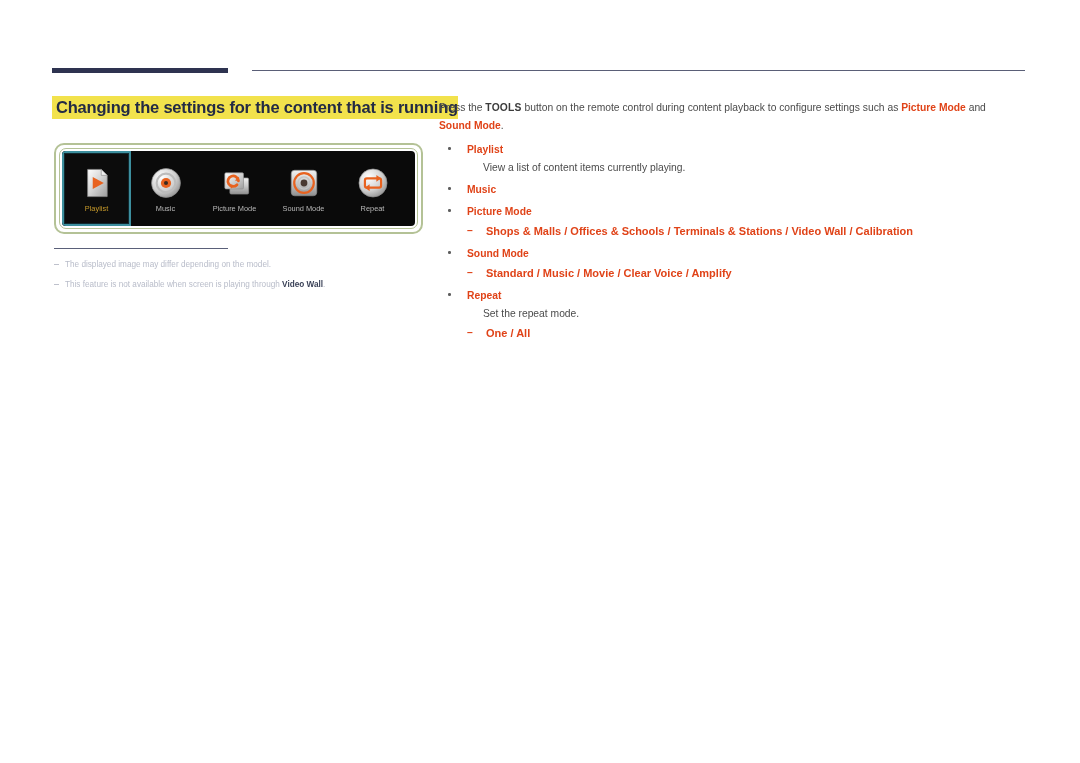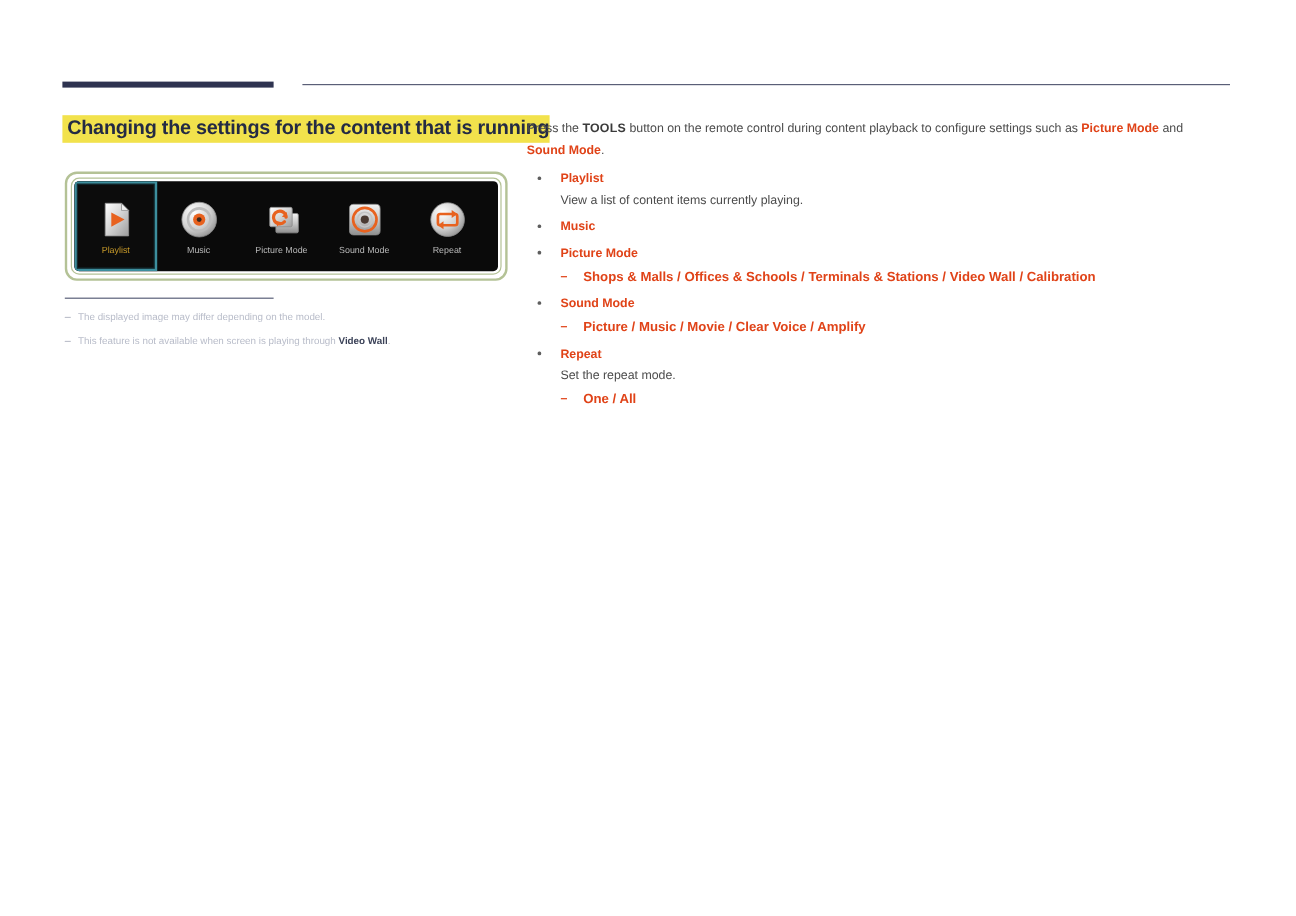--- a/index.html
+++ b/index.html
@@ -189,20 +189,21 @@
   .bullet-title {
     color: #e04318;
     font-weight: bold;
     font-size: 10.3px;
     line-height: 19px;
   }
   .bullet-desc {
     color: #4b4b4b;
     font-size: 10.3px;
     line-height: 18px;
+    margin-left: 16px;
   }
   .sub-row {
     position: relative;
     padding-left: 19px;
     margin-top: 1px;
     line-height: 18px;
   }
   .sub-row > .sub-dash {
     position: absolute;
     left: 0px;
@@ -393,21 +394,21 @@
         <div class="bullet-title">Music</div>
       </li>
       <li class="bullet-item">
         <span class="dot"></span>
         <div class="bullet-title">Picture Mode</div>
         <div class="sub-row"><span class="sub-dash">–</span><span class="sub-opts">Shops &amp; Malls / Offices &amp; Schools / Terminals &amp; Stations / Video Wall / Calibration</span></div>
       </li>
       <li class="bullet-item">
         <span class="dot"></span>
         <div class="bullet-title">Sound Mode</div>
-        <div class="sub-row"><span class="sub-dash">–</span><span class="sub-opts">Picture / Music / Movie / Clear Voice / Amplify</span></div>
+        <div class="sub-row"><span class="sub-dash">–</span><span class="sub-opts">Standard / Music / Movie / Clear Voice / Amplify</span></div>
       </li>
       <li class="bullet-item">
         <span class="dot"></span>
         <div class="bullet-title">Repeat</div>
         <div class="bullet-desc">Set the repeat mode.</div>
         <div class="sub-row"><span class="sub-dash">–</span><span class="sub-opts">One / All</span></div>
       </li>
     </ul>
 </div>
 

